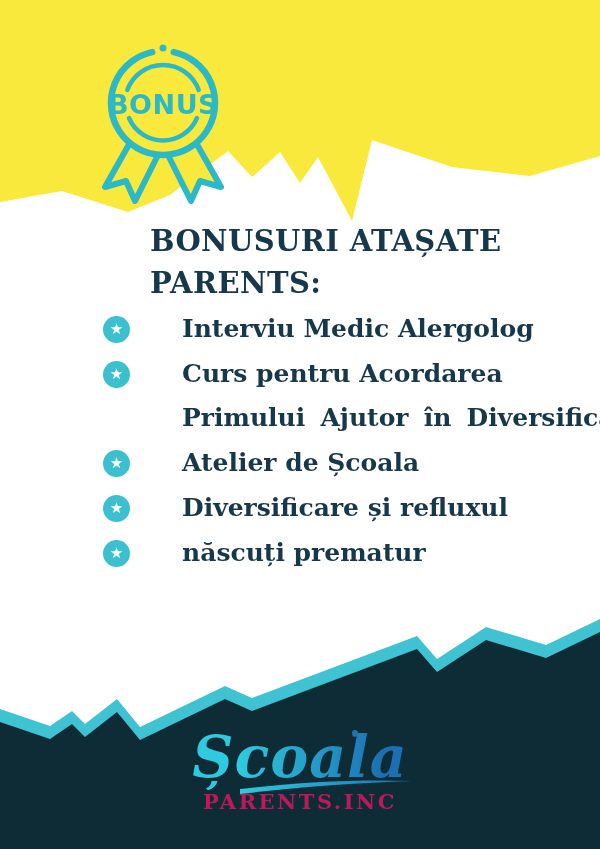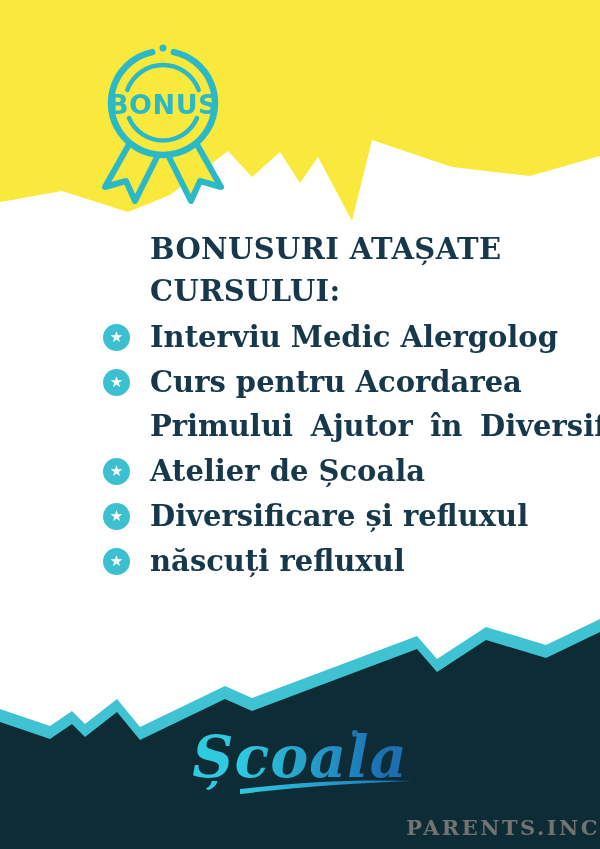--- a/index.html
+++ b/index.html
@@ -6,50 +6,50 @@
   .page {
     position:relative; width:600px; height:849px;
     background:#ffffff; overflow:hidden;
     font-family:"DejaVu Serif","Liberation Serif",serif;
   }
   svg.bg-layer { position:absolute; left:0; top:0; width:600px; height:849px; }
   svg.badge { position:absolute; left:88px; top:25px; }
 
   .content { position:absolute; left:103px; top:216px; width:490px; color:#17384A; }
   .heading {
-    margin:12px 0 3px 47px; font-size:29px; line-height:42px;
+    margin:4px 0 3px 47px; font-size:29px; line-height:42px;
     font-weight:700; letter-spacing:0.4px; color:#17384A;
   }
   .heading span { display:block; }
   .list { display:block; }
   .item { display:flex; gap:20px; margin-bottom:1px; }
   .star {
     flex:0 0 27px; width:27px; height:27px; margin-top:9px;
     border-radius:50%; background:#3CC0CF; color:#ffffff;
     font-size:15px; line-height:27px; text-align:center;
     font-family:"DejaVu Sans","Liberation Sans",sans-serif;
   }
-  .item-lines { font-size:29px; line-height:44px; font-weight:700; }
+  .item-lines { font-size:25px; line-height:44px; font-weight:700;margin-left:32px; }
   .item-lines div { white-space:nowrap; }
   .spread { word-spacing:0.26em; }
 
   .logo-script {
     position:absolute; top:723px; left:0; width:100%; text-align:center;
     font-size:57px; font-style:italic; font-weight:700; letter-spacing:1px;
     background:linear-gradient(90deg,#2ECADF 40%,#1C6FB2 64%);
     -webkit-background-clip:text; background-clip:text; color:transparent;
   }
   .pencil-dot {
     position:absolute; left:352px; top:730px; width:6px; height:6px;
     border-radius:50%; background:#1C74B2;
   }
   svg.swoosh { position:absolute; left:238px; top:779px; }
   .logo-sub {
-    position:absolute; top:815px; left:0; width:100%; text-align:right;
-    color:#737373; font-size:21px; font-weight:700; letter-spacing:2.5px;
+    position:absolute; top:789px; left:0; width:100%; text-align:center;
+    color:#be185d; font-size:21px; font-weight:700; letter-spacing:2.5px;
   }
 </style>
 </head>
 <body>
 
 <div class="page">
 
   <svg class="bg-layer" viewBox="0 0 600 849" aria-hidden="true">
     <polygon points="0,0 600,0 600,156 530,176 452,167 372,140 352,221 318,157 300,183 280,152 252,177 228,151 170,195 128,212 62,191 0,202" fill="#F8E93C"></polygon>
     <polygon points="0,709 50,726 72,711 85,724 117,699 140,727 225,686 252,698 417,636 437,659 486,627 546,645 600,619 600,849 0,849" fill="#3FC3D2"></polygon>
@@ -65,21 +65,21 @@
     <circle cx="75" cy="23" r="3.5" fill="#2BB9C8"></circle>
 
     <path d="M39.3,65 A38,38 0 0 1 110.7,65" fill="none" stroke="#2BB9C8" stroke-width="4.5" stroke-linecap="round"></path>
     <path d="M41,93 A37,37 0 0 0 109,93" fill="none" stroke="#2BB9C8" stroke-width="4.5" stroke-linecap="round"></path>
     <text x="75" y="89" text-anchor="middle" font-family="DejaVu Sans, Liberation Sans, sans-serif" font-size="27" font-weight="bold" letter-spacing="0.5" fill="#2BB9C8">BONUS</text>
   </svg>
 
   <div class="content">
     <h1 class="heading">
       <span>BONUSURI ATAȘATE</span>
-      <span>CURSULUI:</span>
+      <span>PARENTS:</span>
     </h1>
     <div class="list">
 
       <div class="item">
         <span class="star">★</span>
         <div class="item-lines">
           <div>Interviu Medic Alergolog</div>
         </div>
       </div>
 
@@ -101,21 +101,21 @@
       <div class="item">
         <span class="star">★</span>
         <div class="item-lines">
           <div>Diversificare și refluxul</div>
         </div>
       </div>
 
       <div class="item">
         <span class="star">★</span>
         <div class="item-lines">
-          <div>născuți refluxul</div>
+          <div>născuți prematur</div>
         </div>
       </div>
 
     </div>
   </div>
 
   <div class="logo-script">Școala</div>
   <div class="pencil-dot"></div>
   <svg class="swoosh" width="178" height="16" viewBox="0 0 178 16" aria-hidden="true">
     <defs>

